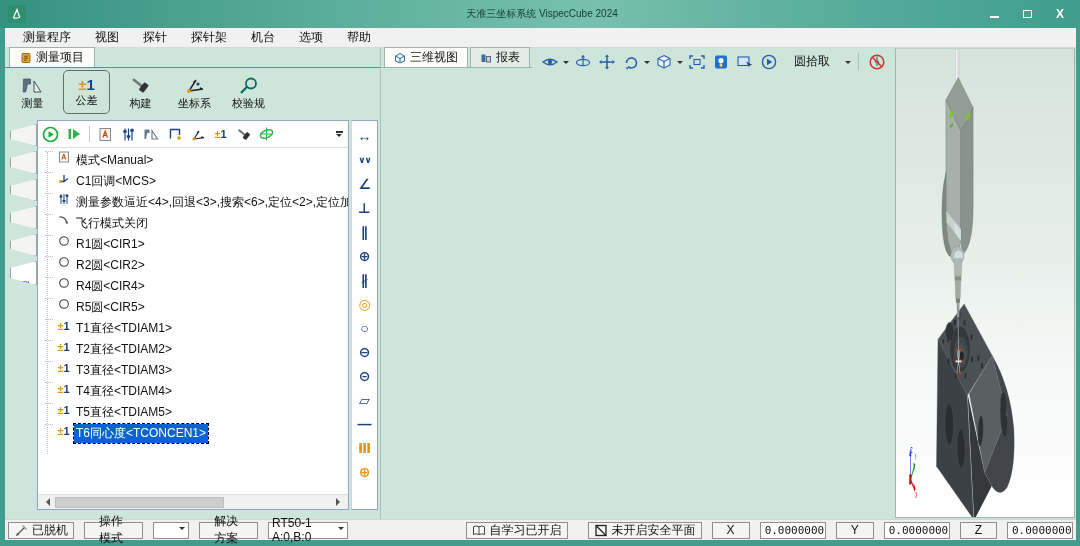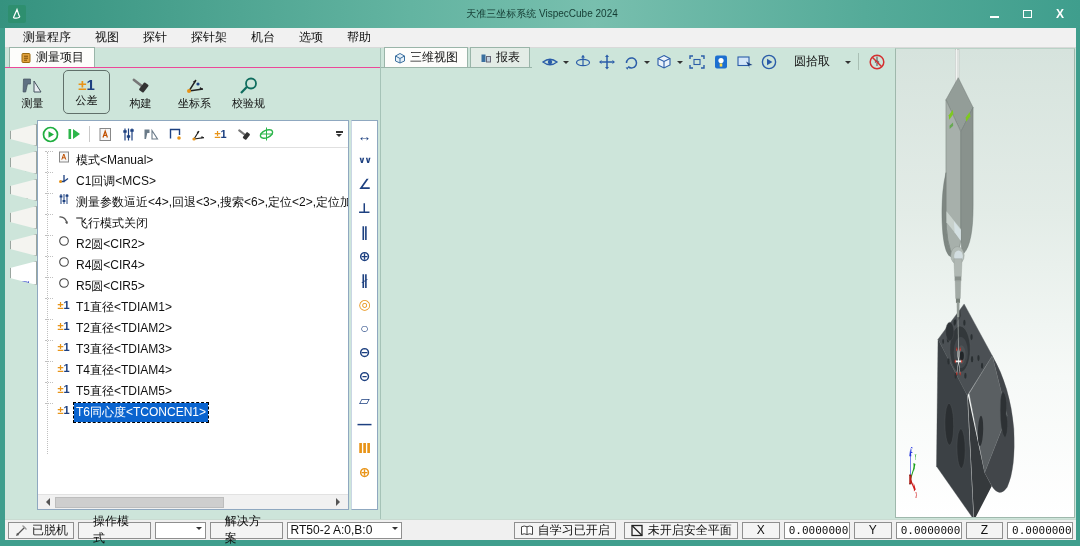--- a/index.html
+++ b/index.html
@@ -68,21 +68,21 @@
   .rtab.sel{background:#fdfdfb}
   .rp-toolbar{height:27px;display:flex;align-items:center;gap:3px;padding:0 7px}
   .vicon{width:21px;height:21px;display:flex;align-items:center;justify-content:center}
   .caret{width:0;height:0;border:3px solid transparent;border-top-color:#333;margin-top:4px}
   .vsep{width:1px;height:17px;background:#a9bfb4;margin:0 4px}
   .pick-label{margin:0 12px}
   .viewport{flex:1;position:relative;border:1px solid #9fb8ac;border-top:1px solid #b9d2c6;margin:0 1px 1px 1px;
     background:linear-gradient(180deg,#d6e3dd 0%,#e3ece7 35%,#f6f9f7 70%,#ffffff 100%)}
   .scene{position:absolute;inset:0;width:100%;height:100%}
   
-  .statusbar{height:21px;background:#f0f0f0;display:flex;align-items:center;gap:4px;padding:1px 3px;border-top:1px solid #c9dbd1}
+  .statusbar{height:21px;background:#f0f0f0;display:flex;align-items:center;gap:10px;padding:1px 3px;border-top:1px solid #c9dbd1}
   .sbox{height:17px;border:1px solid #8f8f8f;display:flex;align-items:center;gap:4px;padding:0 5px;background:#f4f4f4;white-space:nowrap}
   .slabel{height:17px;display:flex;align-items:center;padding:0 14px;border:1px solid #8f8f8f;background:#f4f4f4}
   .sdrop{height:17px;border:1px solid #8f8f8f;background:#fff;display:flex;align-items:center;justify-content:space-between;padding:0 3px}
   .sval{height:17px;border:1px solid #8f8f8f;background:#fff;display:flex;align-items:center;padding:0 4px;
     font-family:"DejaVu Sans Mono",monospace;font-size:11px;width:66px}
   .spacer{flex:1}
 </style>
 </head>
 <body>
 
@@ -288,20 +288,29 @@
                 </div>
               <div class="trow">
                   <span class="guide"></span>
                   <span class="ticon">
                     <svg width="12" height="12">
                       <path d="M1.5 3 Q7.5 2.5 9 9.5" stroke="#555" stroke-width="1.3" fill="none"></path>
                       <path d="M7 8.6 L9.3 10 L9.9 7.2 Z" fill="#555"></path>
                     </svg>
                   </span>
                   <span class="tlabel">飞行模式关闭</span>
+                </div>
+              <div class="trow">
+                  <span class="guide"></span>
+                  <span class="ticon">
+                    <svg width="12" height="12">
+                      <circle cx="6" cy="6" r="4.3" fill="none" stroke="#444" stroke-width="1.1"></circle>
+                    </svg>
+                  </span>
+                  <span class="tlabel">R1圆&lt;CIR1&gt;</span>
                 </div>
               <div class="trow">
                   <span class="guide"></span>
                   <span class="ticon">
                     <svg width="12" height="12">
                       <circle cx="6" cy="6" r="4.3" fill="none" stroke="#444" stroke-width="1.1"></circle>
                     </svg>
                   </span>
                   <span class="tlabel">R2圆&lt;CIR2&gt;</span>
                 </div>
@@ -589,21 +598,21 @@
           <span>操作模式</span>
         </div>
       <div class="sdrop" style="width:56px">
         <span></span>
         <span class="caret" style="margin-top:0"></span>
       </div>
       <div class="slabel">
           <span>解决方案</span>
         </div>
       <div class="sdrop" style="width:128px">
-        <span>RT50-2 A:0,B:0</span>
+        <span>RT50-1 A:0,B:0</span>
         <span class="caret" style="margin-top:0"></span>
       </div>
       <div class="sbox" style="margin-left:108px">
         <svg width="14" height="13">
             <path d="M7 2.8 Q4.2 1.2 1.5 2.8 V10.5 Q4.2 9 7 10.5 Q9.8 9 12.5 10.5 V2.8 Q9.8 1.2 7 2.8 Z" fill="#fff" stroke="#444" stroke-width="1"></path>
             <path d="M7 2.8 V10.5" stroke="#444" stroke-width="1"></path>
           </svg>
         <span>自学习已开启</span>
       </div>
       <div class="spacer"></div>

